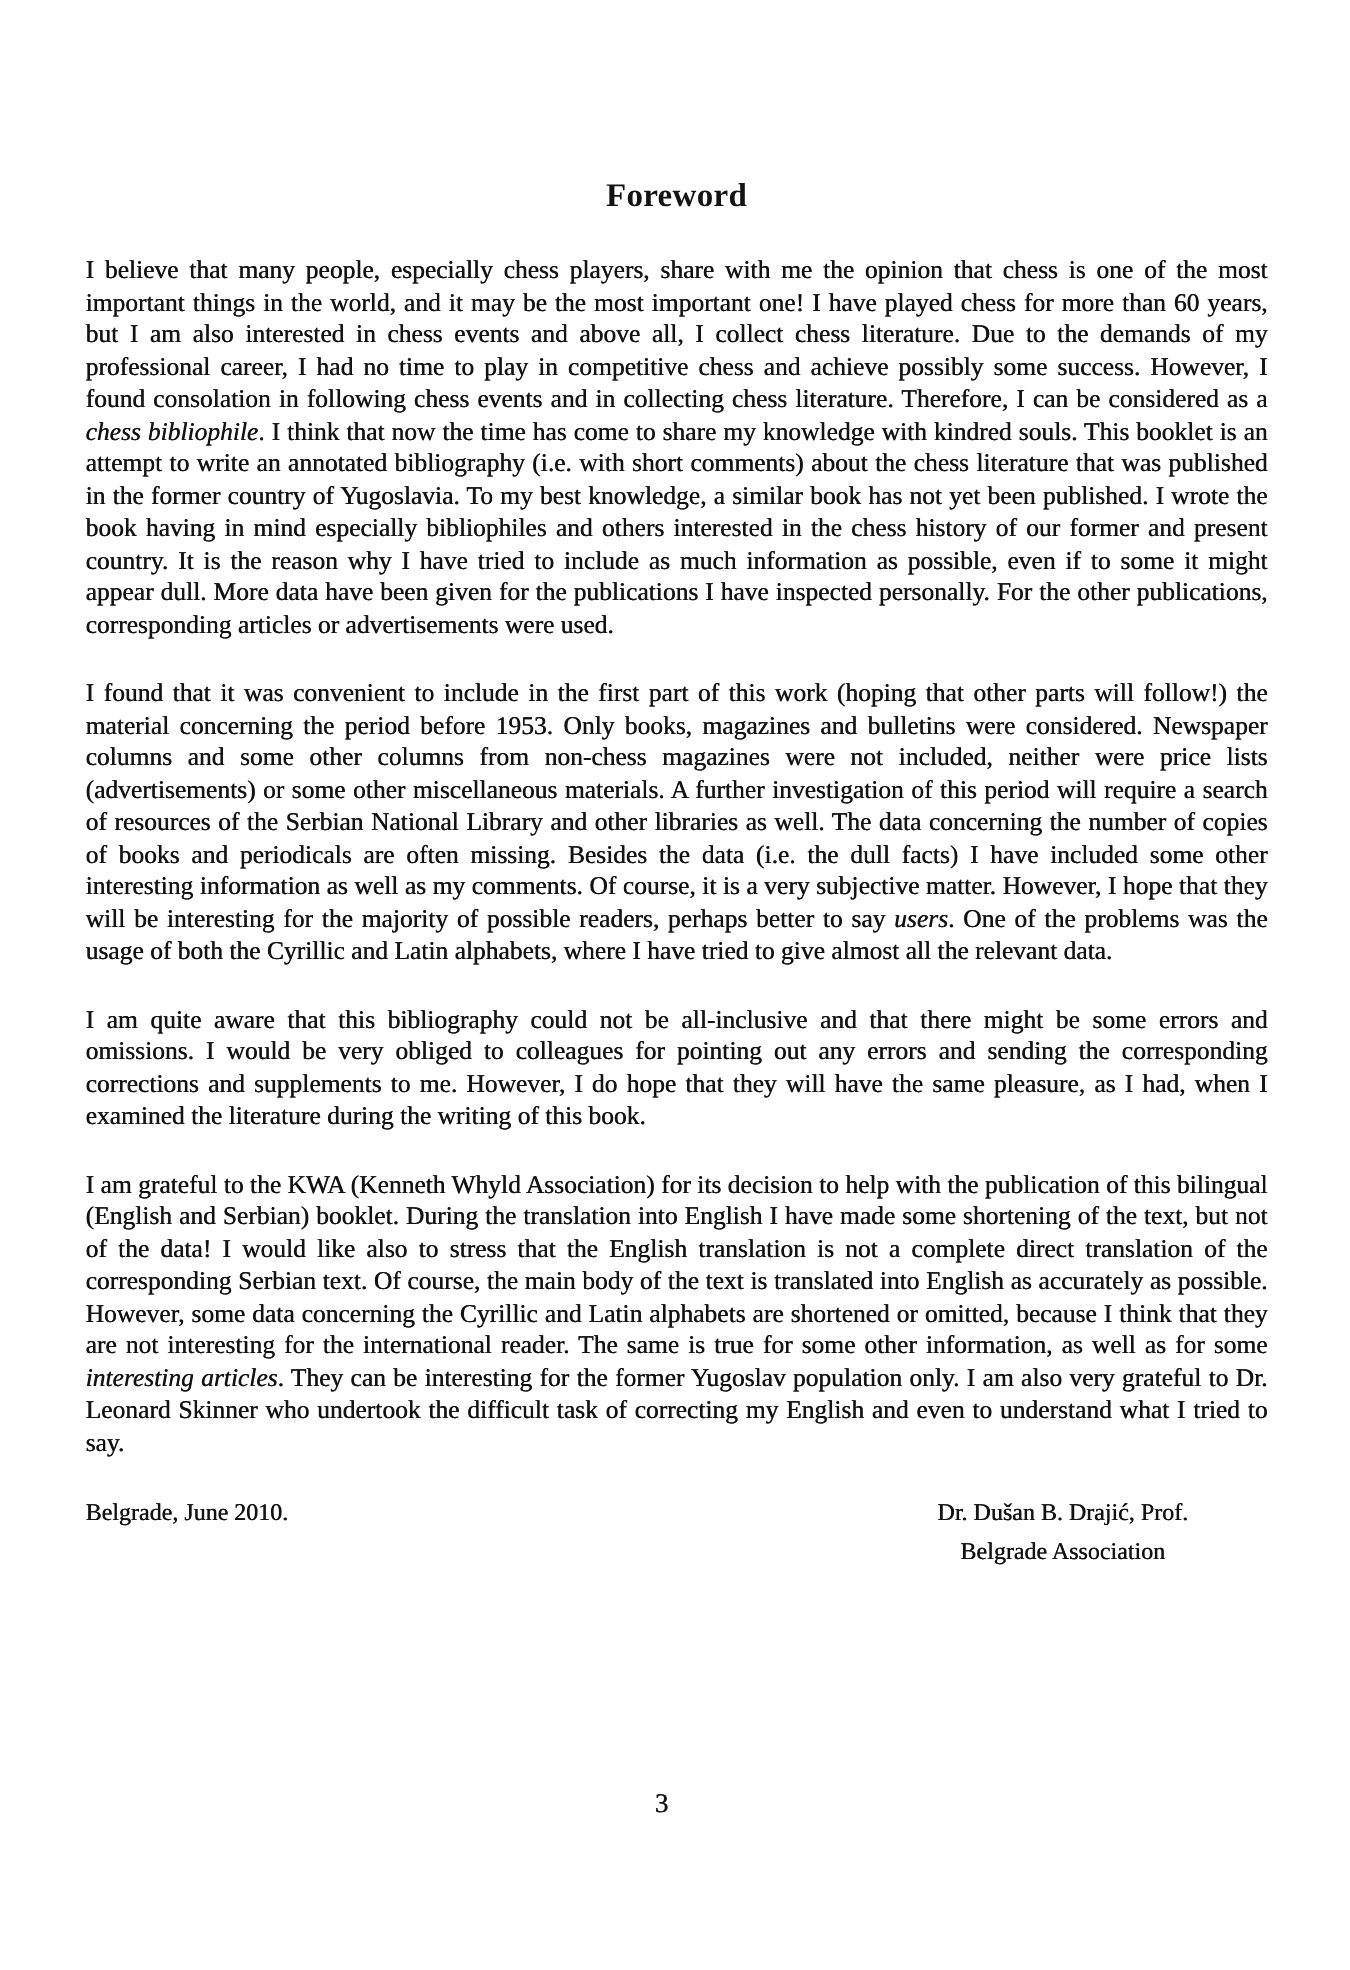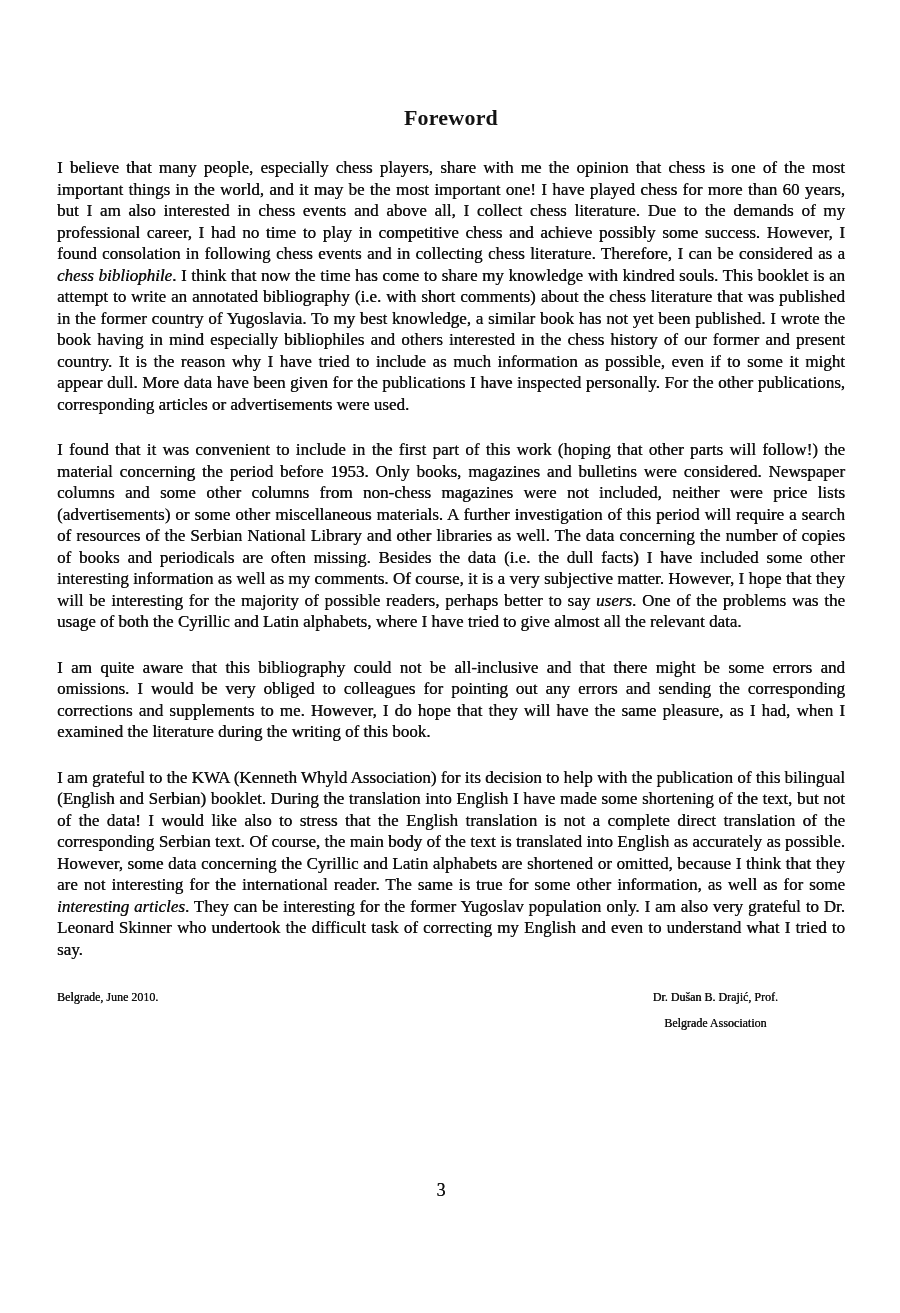--- a/index.html
+++ b/index.html
@@ -11,21 +11,21 @@
     width: 900px;
     height: 1313px;
     position: relative;
     font-family: "Liberation Serif", serif;
     color: #131313;
     overflow: hidden;
   }
   .page {
     position: absolute;
     left: 57px;
-    top: 0;
+    top: 12px;
     width: 788px;
     height: 1026px;
   }
   .title {
     margin: 0;
     padding-top: 104px;
     text-align: center;
     font-size: 22px;
     line-height: 28px;
     font-weight: bold;
@@ -40,31 +40,31 @@
     line-height: 21.5px;
     text-align: justify;
     text-shadow: 0.3px 0 0 currentColor;
   }
   .para i {
   }
   .signature {
     display: flex;
     justify-content: space-between;
     align-items: flex-start;
-    font-size: 12px;
+    font-size: 16px;
     line-height: 26px;
     margin-top: 1px;
     text-shadow: 0.3px 0 0 currentColor;
   }
   .sig-left {
     white-space: nowrap;
   }
   .sig-right {
     text-align: center;
-    margin-right: 67px;
+    margin-right: 53px;
   }
   .sig-right .sig-line {
     display: block;
   }
   .page-number {
     position: absolute;
     left: 0;
     top: 1180px;
     width: 768px;
     text-align: center;

